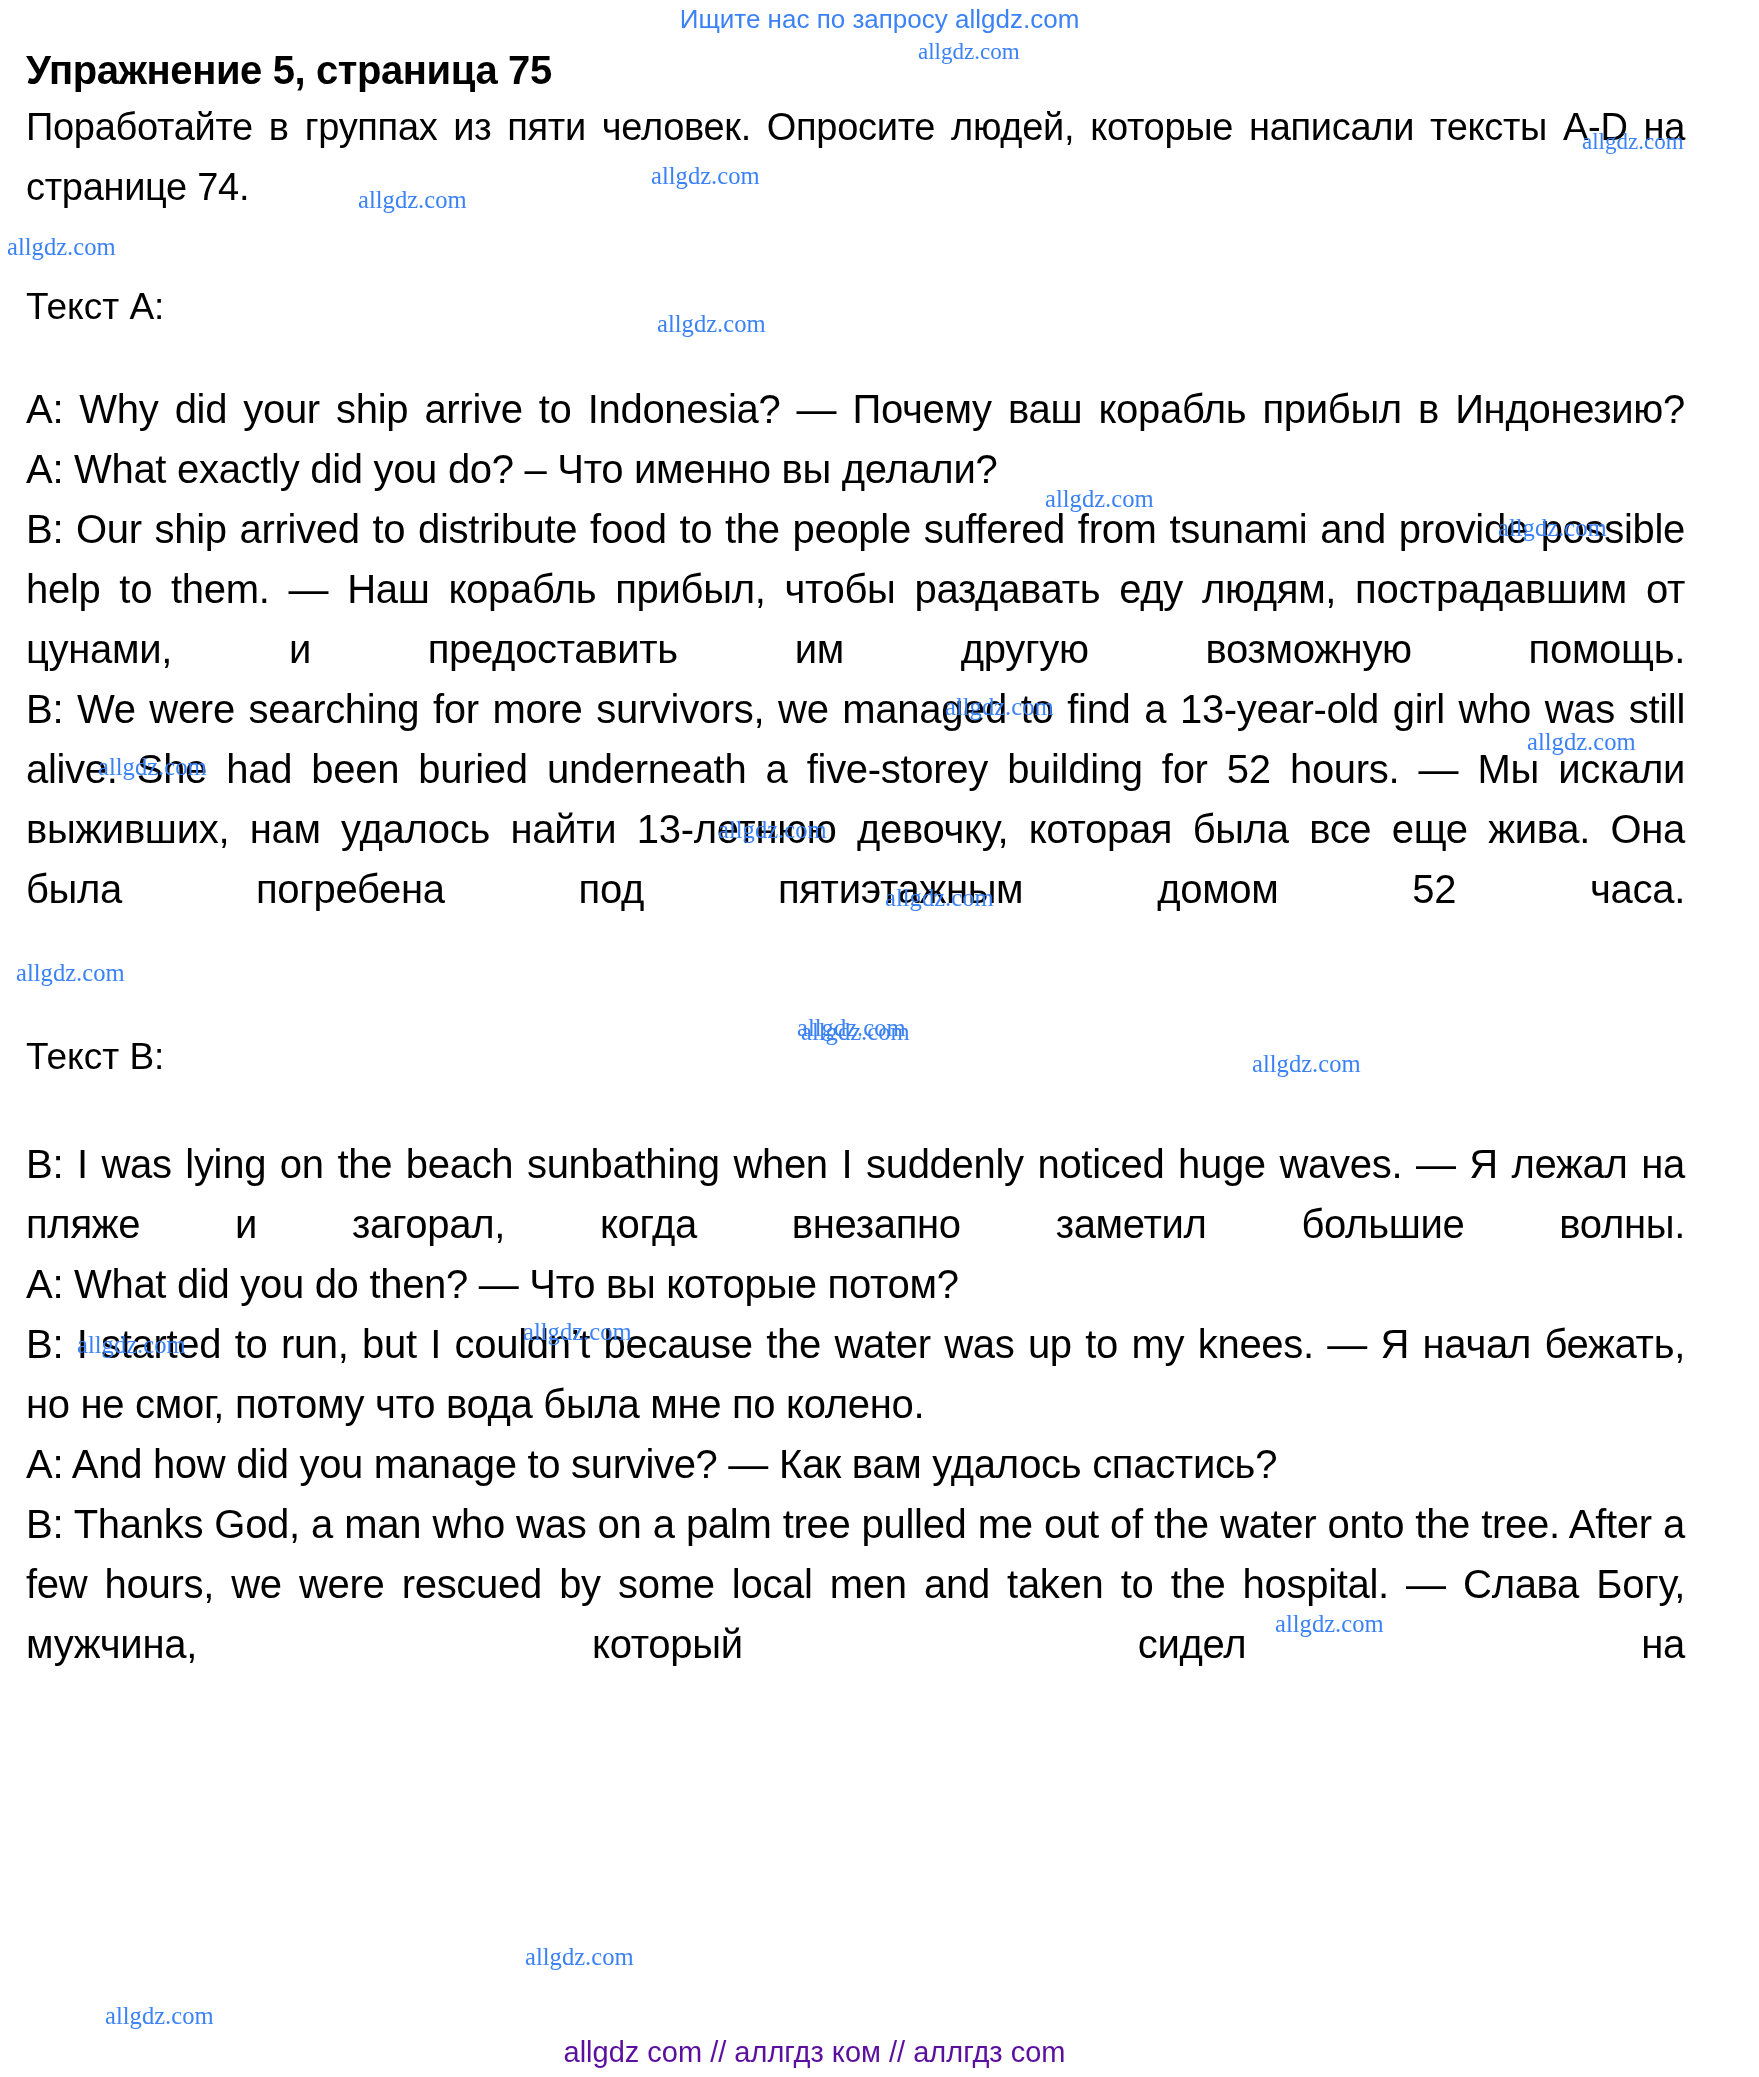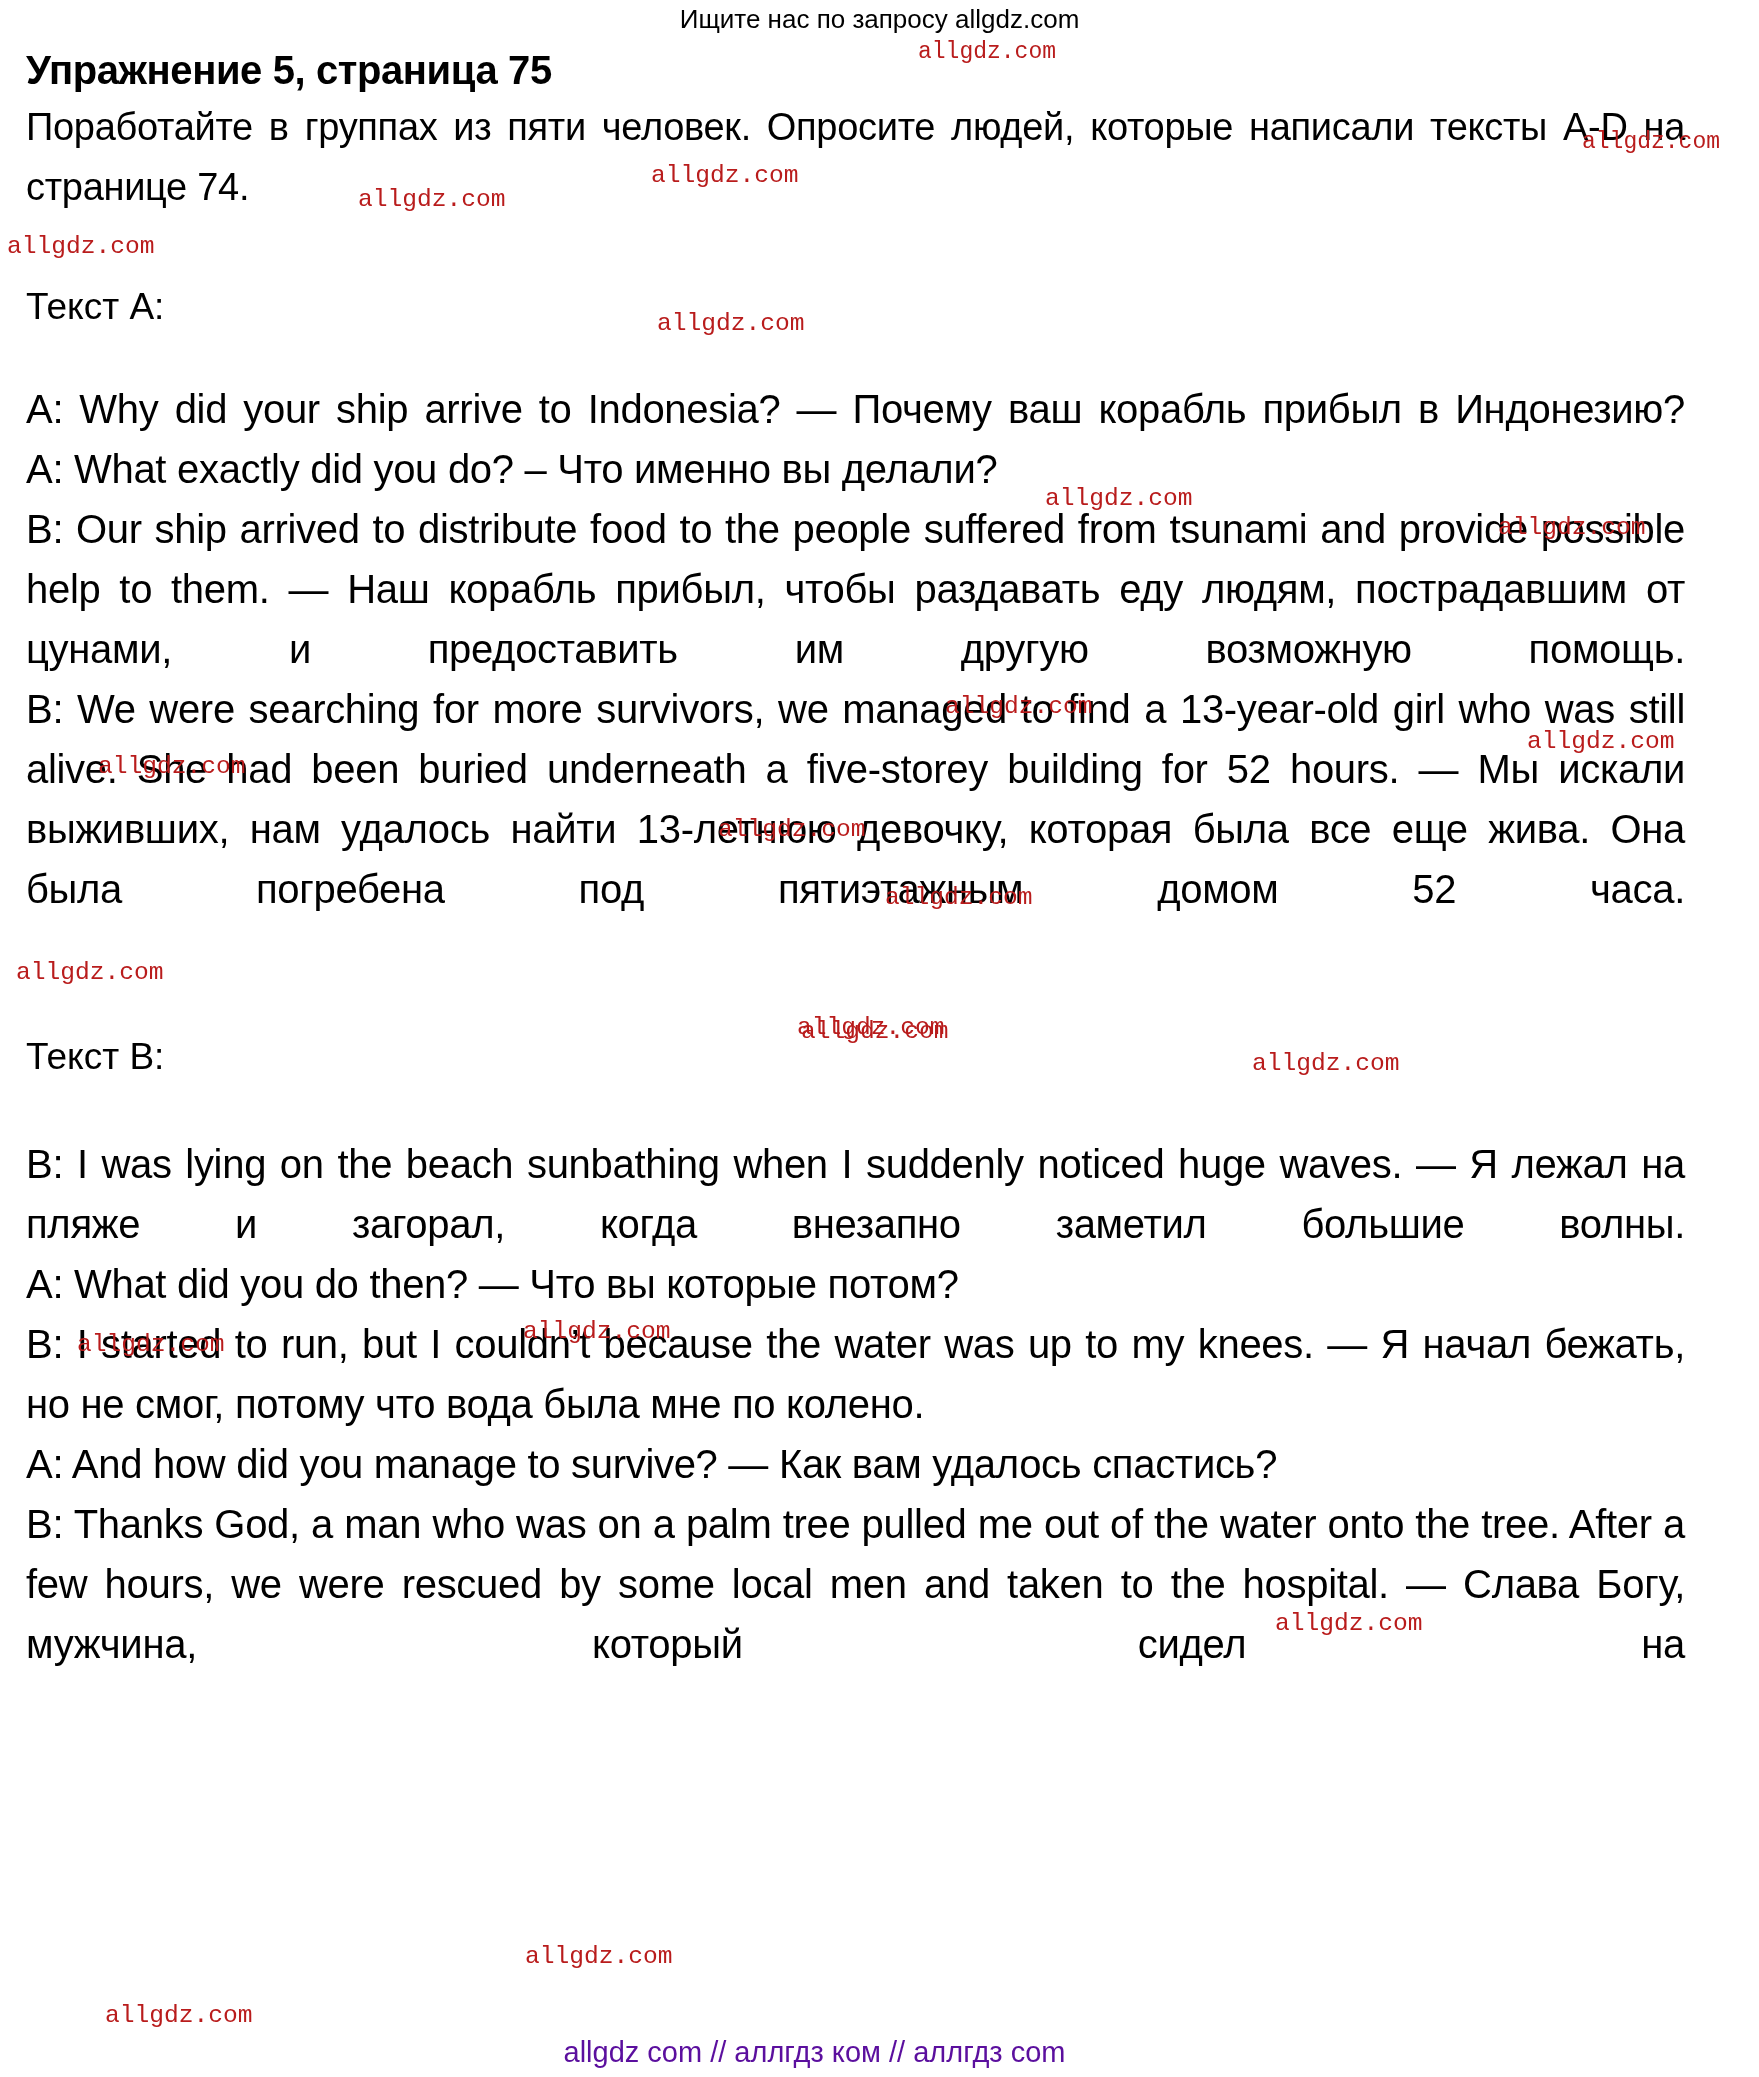--- a/index.html
+++ b/index.html
@@ -76,43 +76,43 @@
     text-align: justify;
     text-align-last: left;
     font-family: "Liberation Sans", sans-serif;
     letter-spacing: -0.3px;
   }
   .dlg-line.just-all { text-align-last: justify; }
 
   
   .wm {
     position: absolute;
-    color: #b91c1c;
-    font-family: Liberation Mono, monospace;
+    color: #3b82f6;
+    font-family: Liberation Serif, serif;
     white-space: nowrap;
     pointer-events: none;
   }
 
   
   .footer-bar {
     position: absolute;
     bottom: 8.8px;
     left: 0;
     width: 1629px;
     text-align: center;
     font-size: 29px;
     line-height: 33px;
     color: #5b0f9e;
     font-family: "Liberation Sans", sans-serif;
   }
 </style>
 </head>
 <body>
 
-<div class="promo-bar" style="color: #000000;">Ищите нас по запросу allgdz.com</div>
+<div class="promo-bar" style="color: #3b82f6;">Ищите нас по запросу allgdz.com</div>
 
 <div class="sheet">
 
   <h1 class="ex-title">Упражнение 5, страница 75</h1>
 
   <p class="intro">Поработайте в группах из пяти человек. Опросите людей, которые написали тексты A-D на странице 74.</p>
 
   <div class="spacer-a"></div>
 
   <p class="section-label">Текст A:</p>

